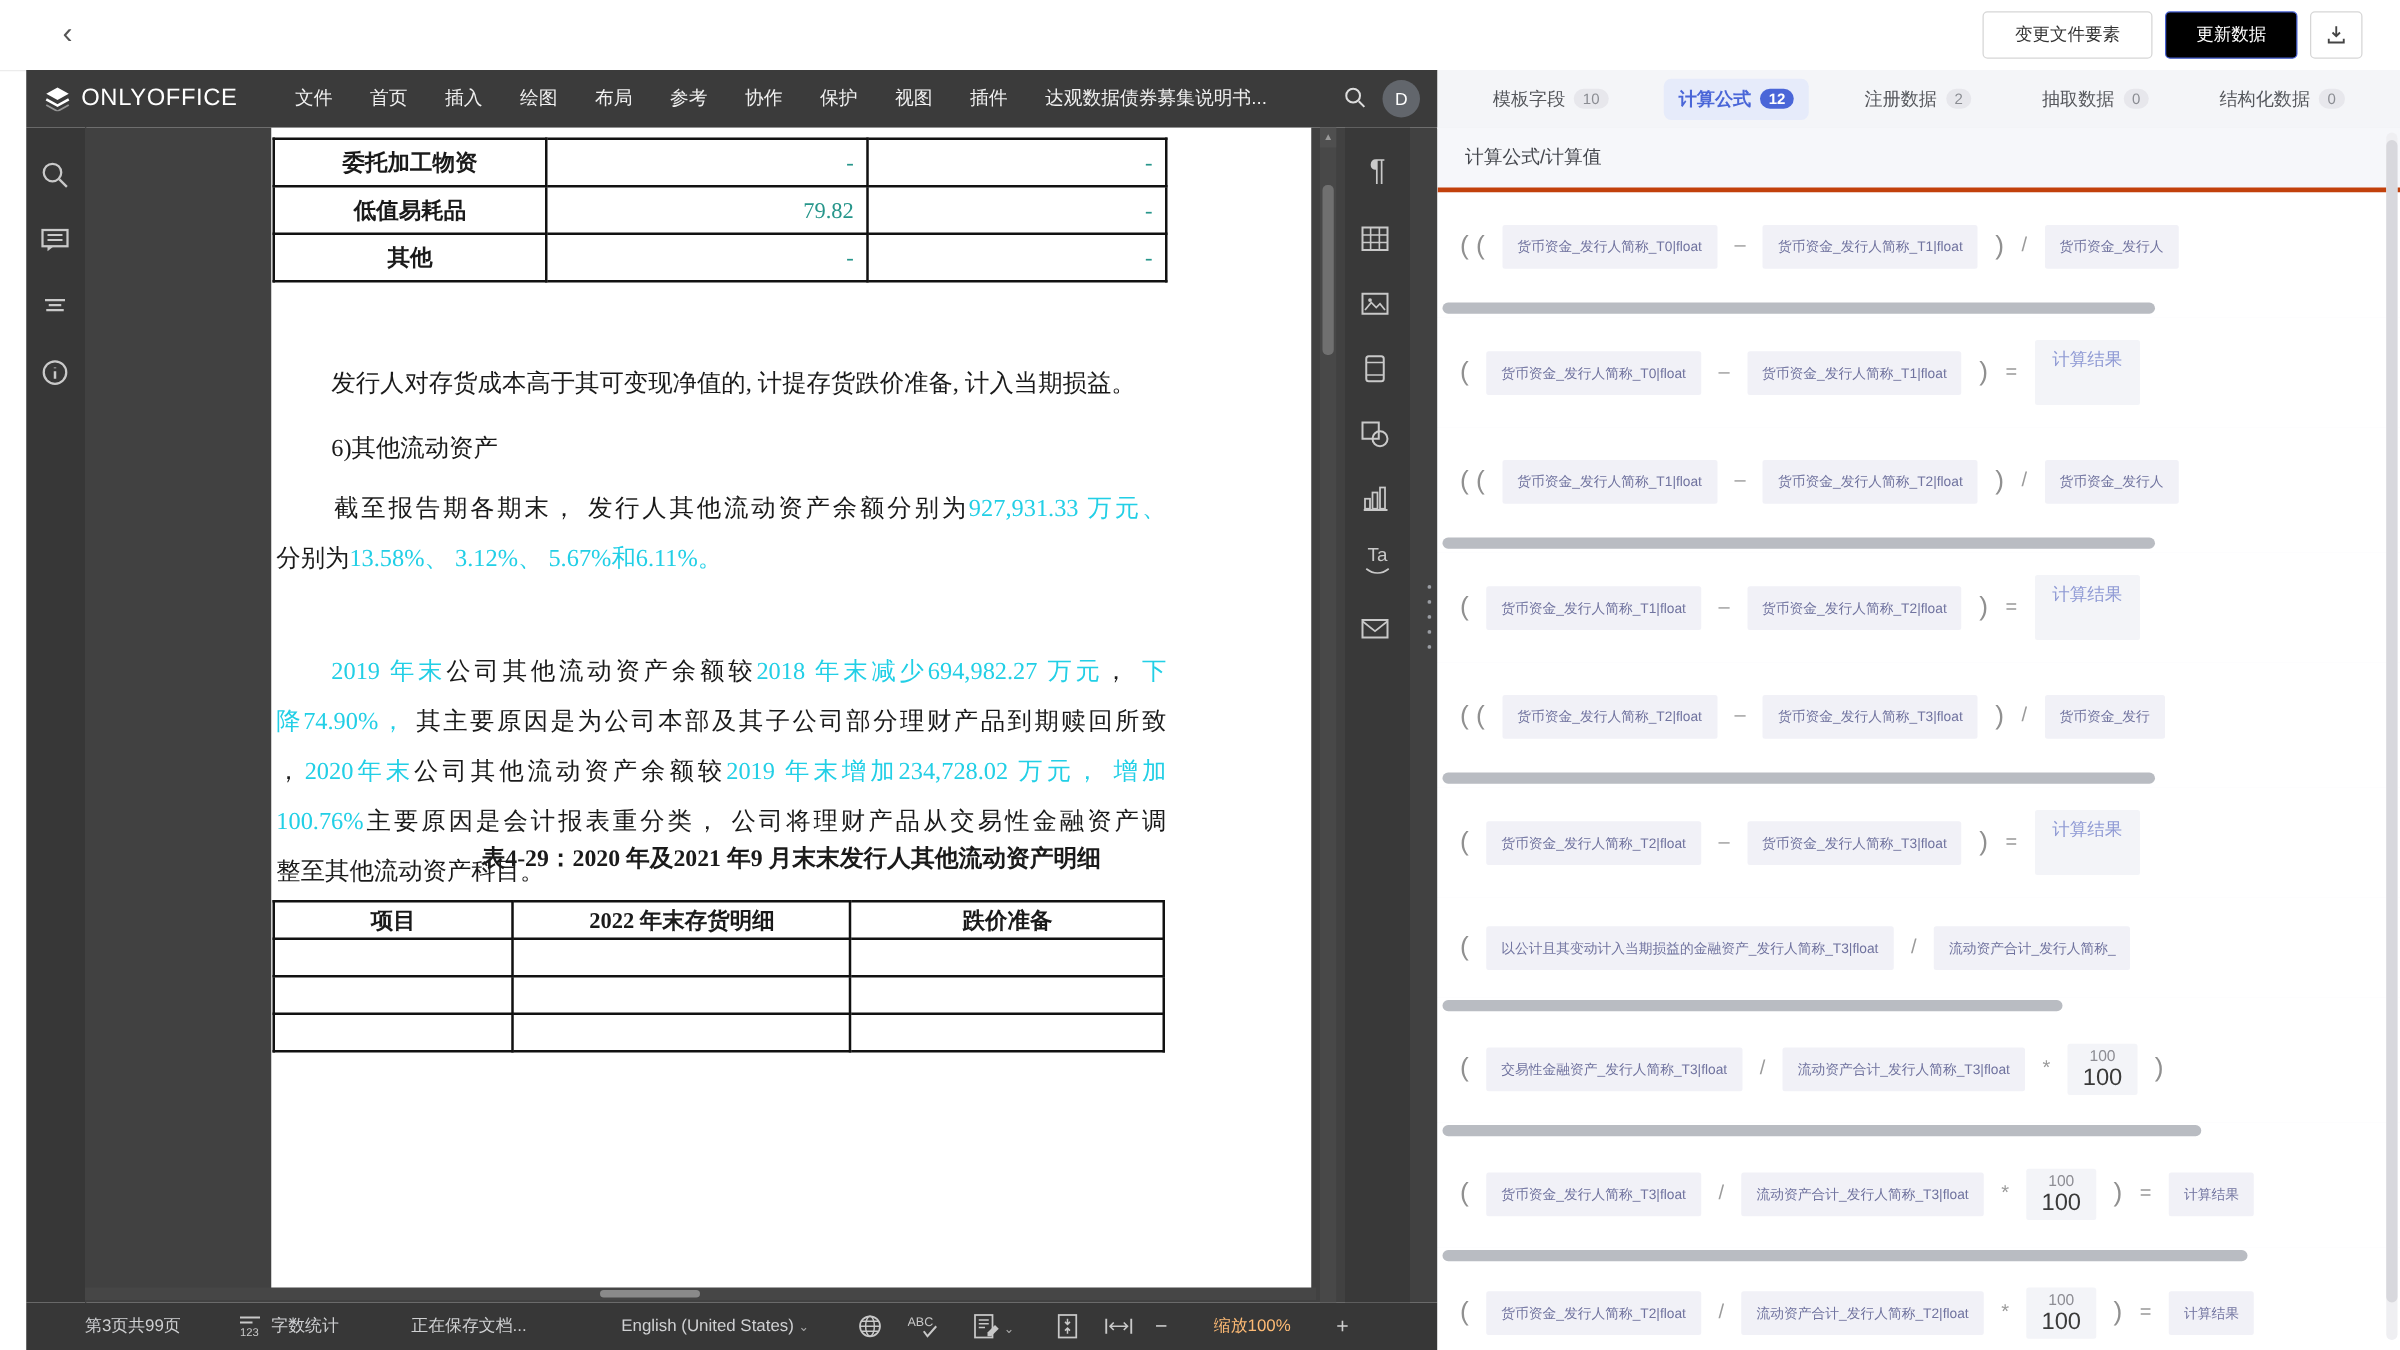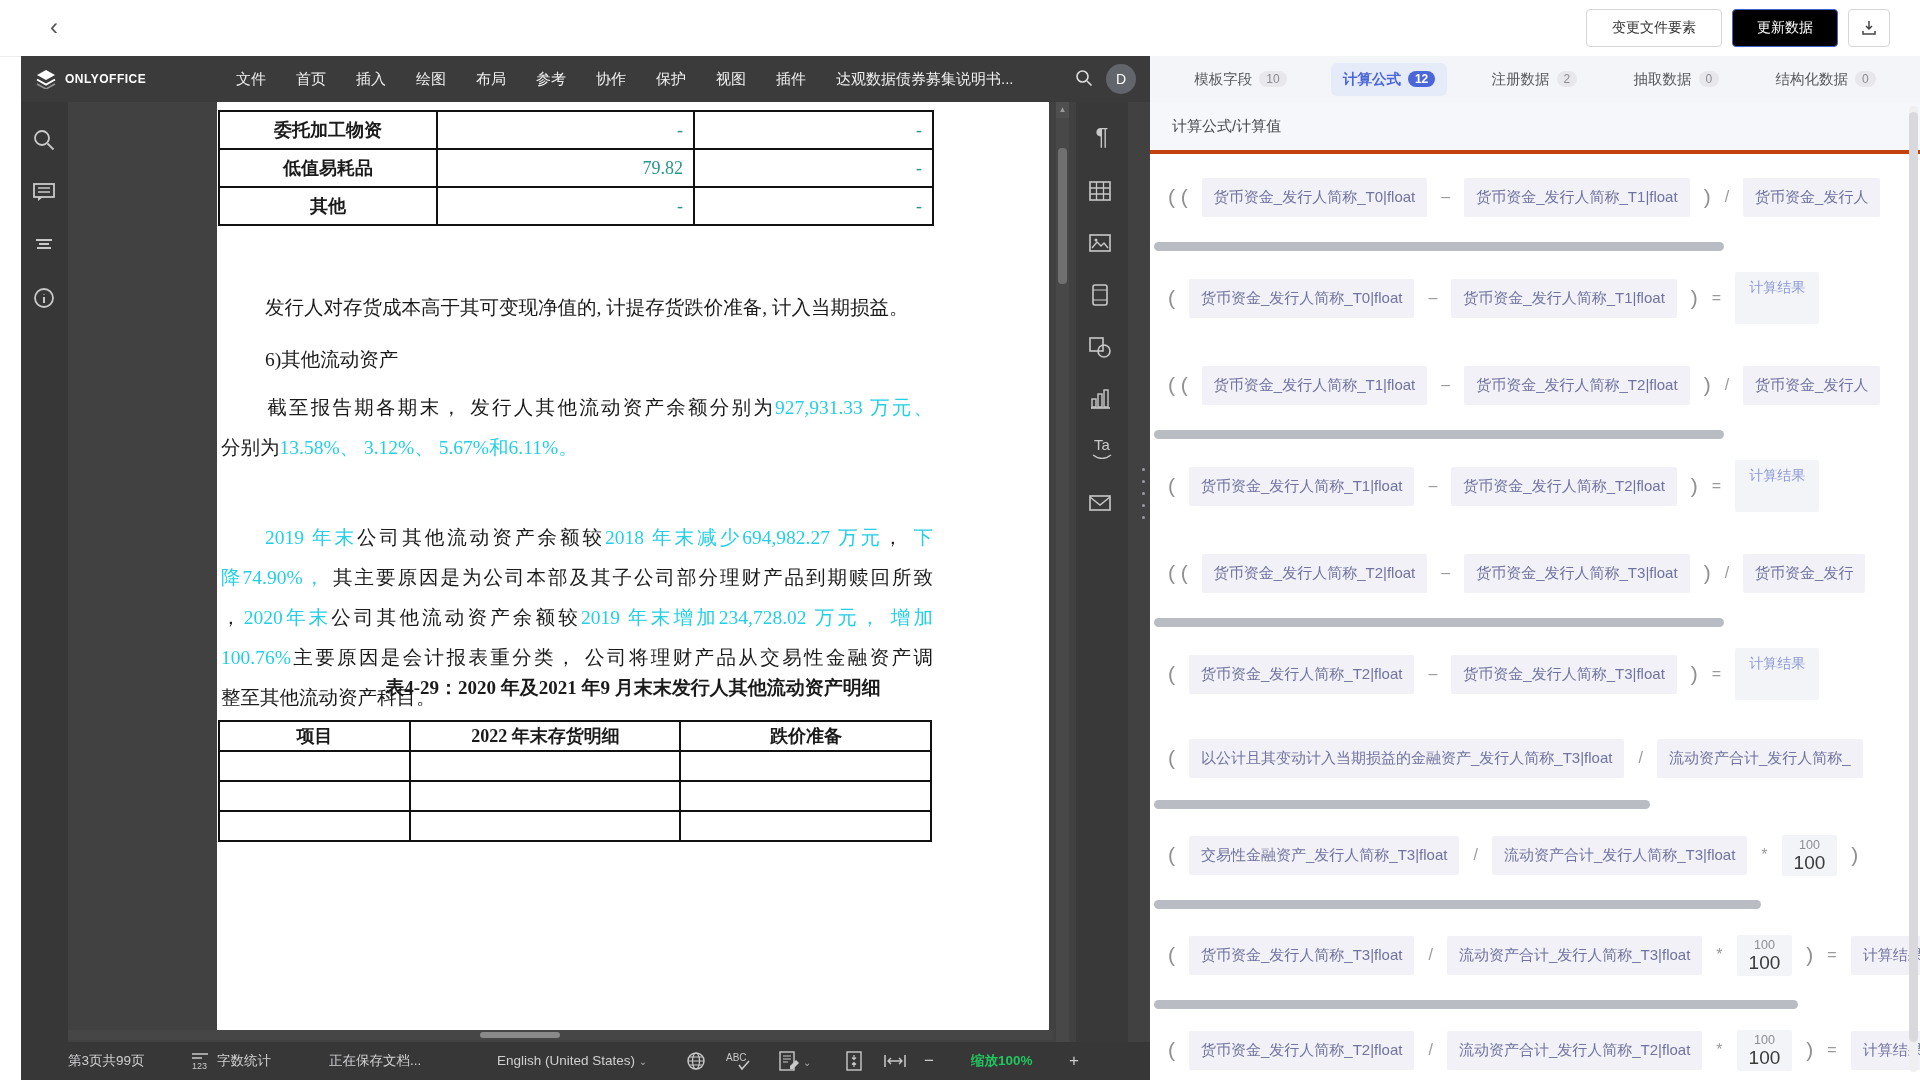--- a/index.html
+++ b/index.html
@@ -7,21 +7,21 @@
   
   #topbar{position:absolute;left:0;top:0;width:1920px;height:56px;background:#fff;border-bottom:1px solid #ececec;}
   #back-btn{position:absolute;left:40px;top:14px;width:28px;height:28px;color:#555;font-size:24px;line-height:26px;text-align:center;cursor:pointer;}
   .tb-btn{position:absolute;top:9px;height:38px;border-radius:4px;font-size:14px;display:flex;align-items:center;justify-content:center;box-sizing:border-box;cursor:pointer;}
   #btn-change{right:198px;width:136px;background:#fff;border:1px solid #d6d6d6;color:#333;}
   #btn-update{right:82px;width:106px;background:#000000;color:#fff;border:1px solid #4760d2;}
   #btn-download{right:30px;width:42px;background:#fff;border:1px solid #d6d6d6;color:#444;}
   
   #menubar{position:absolute;left:21px;top:56px;width:1129px;height:46px;background:#3b3b3b;display:flex;align-items:center;}
   #logo{display:flex;align-items:center;margin-left:14px;width:186px;}
-  #logo-text{color:#fff;font-weight:bold;font-size:12px;letter-spacing:.5px;margin-left:8px;}
+  #logo-text{color:#fff;font-weight:normal;font-size:19px;letter-spacing:.5px;margin-left:8px;}
   .menu-item{color:#f0f0f0;font-size:15px;padding:0 15px;height:46px;line-height:46px;white-space:nowrap;cursor:pointer;}
   #menu-search{position:absolute;right:56px;top:12px;cursor:pointer;}
   #menu-avatar{position:absolute;right:14px;top:8px;width:30px;height:30px;border-radius:50%;background:#62666c;color:#fff;
     font-size:14px;text-align:center;line-height:30px;cursor:pointer;}
   
   #leftrail{position:absolute;left:21px;top:102px;width:47px;height:940px;background:#373737;border-right:1px solid #2d2d2d;}
   .rail-icon{position:absolute;left:9px;width:28px;height:28px;cursor:pointer;}
   
   #canvas{position:absolute;left:68px;top:102px;width:1082px;height:940px;background:#414141;overflow:hidden;}
   #page{position:absolute;left:149px;top:0;width:832px;height:932px;background:#fff;cursor:text;}
@@ -60,33 +60,33 @@
   #hscroll .thumb{position:absolute;left:412px;top:2px;width:80px;height:6px;background:#8a8a8a;border-radius:3px;cursor:pointer;}
   
   #rtoolbar{position:absolute;left:1008px;top:0;width:52px;height:940px;background:#393939;}
   .rt-icon{position:absolute;left:11px;width:30px;height:30px;cursor:pointer;color:#c9c9c9;}
   #grip{position:absolute;left:1072px;top:366px;width:6px;height:110px;display:flex;flex-direction:column;gap:9px;align-items:center;cursor:col-resize;}
   #grip i{width:3px;height:3px;border-radius:50%;background:#9a9da3;}
   
   #statusbar{position:absolute;left:21px;top:1042px;width:1129px;height:38px;background:#373737;color:#cfd0d2;font-size:13.5px;}
   .sb-item{position:absolute;top:0;height:38px;line-height:38px;white-space:nowrap;cursor:pointer;}
   .sb-ico{position:absolute;top:8px;width:22px;height:22px;cursor:pointer;color:#c9c9c9;}
-  #sb-zoom{font-weight:bold;color:#22c55e;}
+  #sb-zoom{font-weight:normal;color:#fdba74;}
   .sb-glyph{font-size:17px;color:#cfcfcf;}
   
   #tabsrow{position:absolute;left:1150px;top:56px;width:770px;height:46px;background:#f4f5f8;border-bottom:1px solid #e7e8ee;
     display:flex;align-items:center;justify-content:space-evenly;}
   .ptab{display:flex;align-items:center;gap:7px;font-size:14.5px;color:#55575c;padding:7px 12px;border-radius:6px;cursor:pointer;white-space:nowrap;}
   .ptab .cnt{background:#e7e7ec;color:#8a8c92;border-radius:10px;font-size:12px;padding:1px 7px;}
   .ptab.active{background:#e6ebfa;color:#4a66d8;font-weight:bold;}
   .ptab.active .cnt{background:#4a66d8;color:#fff;}
   #panel{position:absolute;left:1150px;top:102px;width:770px;height:978px;background:#f6f7fa;overflow:hidden;}
   #panel-header{height:48px;line-height:48px;padding-left:22px;font-size:15px;color:#44474d;background:#f6f7fa;border-bottom:4px solid #c2410c;}
   .frow{background:#fff;display:flex;align-items:center;gap:14px;padding-left:18px;overflow:hidden;white-space:nowrap;}
-  .chip{background:#f1f1f7;color:#70739f;font-size:15px;padding:10px 12px;border-radius:2px;flex:0 0 auto;cursor:pointer;}
+  .chip{background:#f1f1f7;color:#70739f;font-size:11px;padding:10px 12px;border-radius:2px;flex:0 0 auto;cursor:pointer;}
   .paren{color:#909090;font-size:21px;font-weight:300;flex:0 0 auto;}
   .op{color:#9a9a9a;font-size:16px;flex:0 0 auto;}
   .result-chip{background:#f3f4f8;color:#8e99d4;font-size:14px;padding:7px 14px 27px 14px;border-radius:2px;flex:0 0 auto;cursor:pointer;}
   .frac{background:#f3f4f8;border-radius:2px;padding:3px 12px;text-align:center;flex:0 0 auto;cursor:pointer;}
   .frac .ft{font-size:12.5px;color:#8d8d94;line-height:14px;}
   .frac .fb{font-size:19px;color:#3a3a3a;line-height:21px;}
   .sbstrip{height:14px;background:#fff;position:relative;}
   .sbstrip .thumb{position:absolute;left:4px;top:2px;height:9px;border-radius:5px;background:#b9bcc2;cursor:pointer;}
   #panel-vscroll{position:absolute;right:2px;top:4px;width:9px;height:966px;background:#efeff2;border-radius:5px;}
   #panel-vscroll .thumb{position:absolute;left:0;top:6px;width:9px;height:930px;background:#d8d8dd;border-radius:5px;cursor:pointer;}

